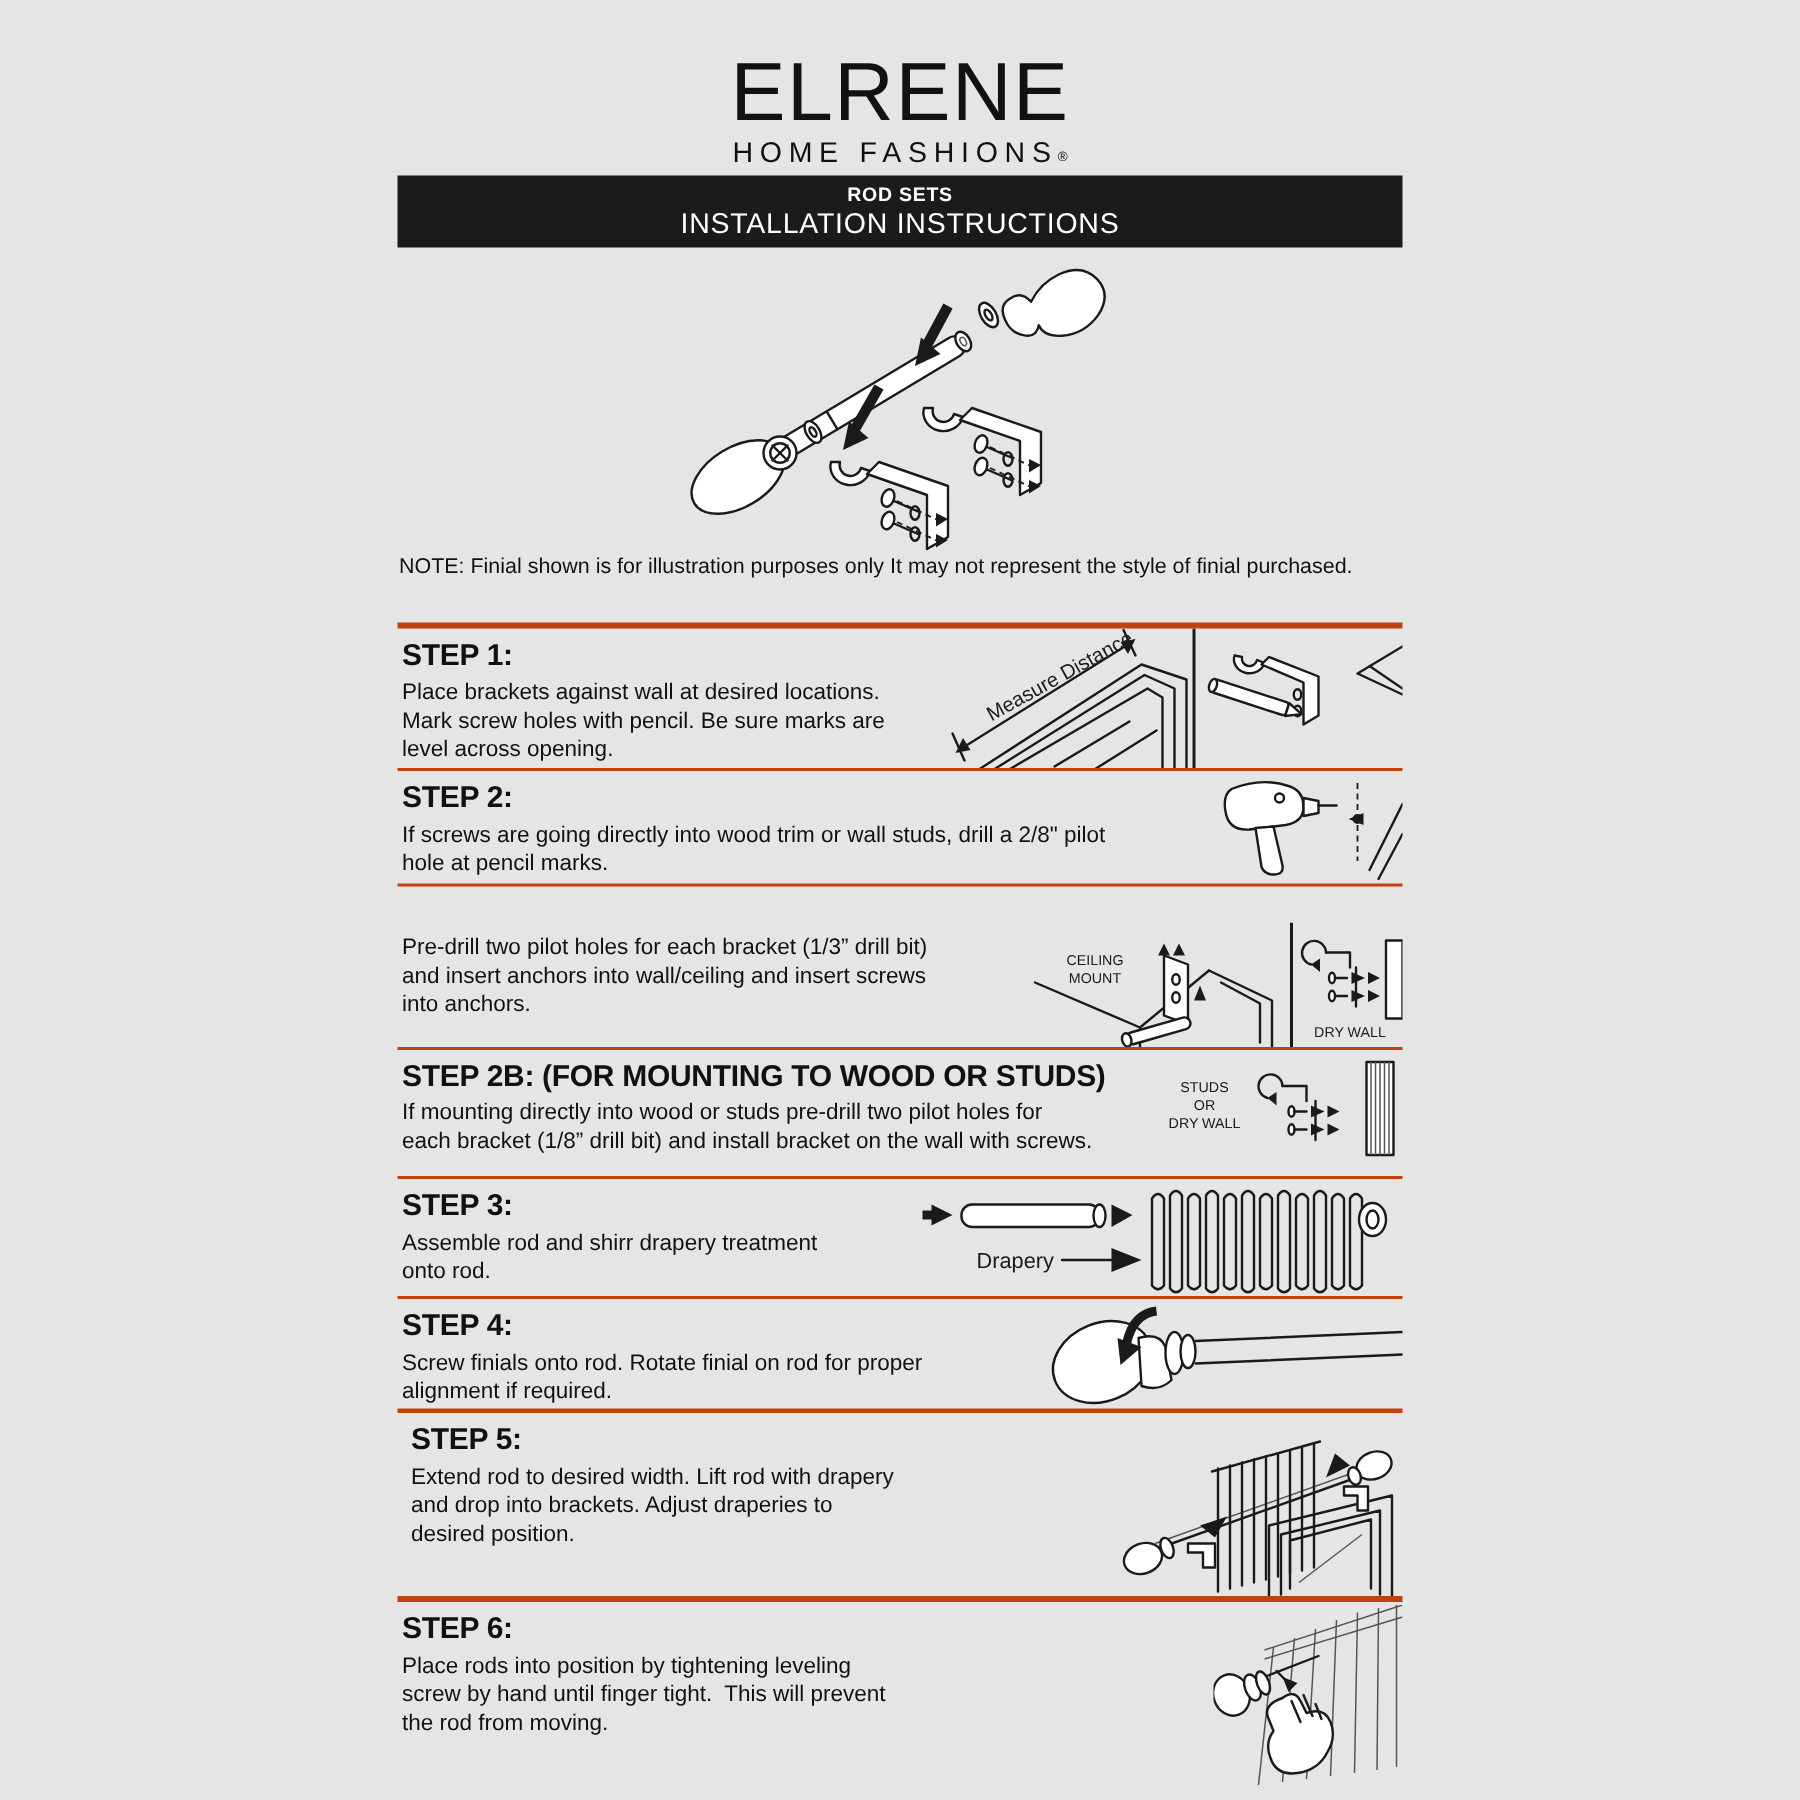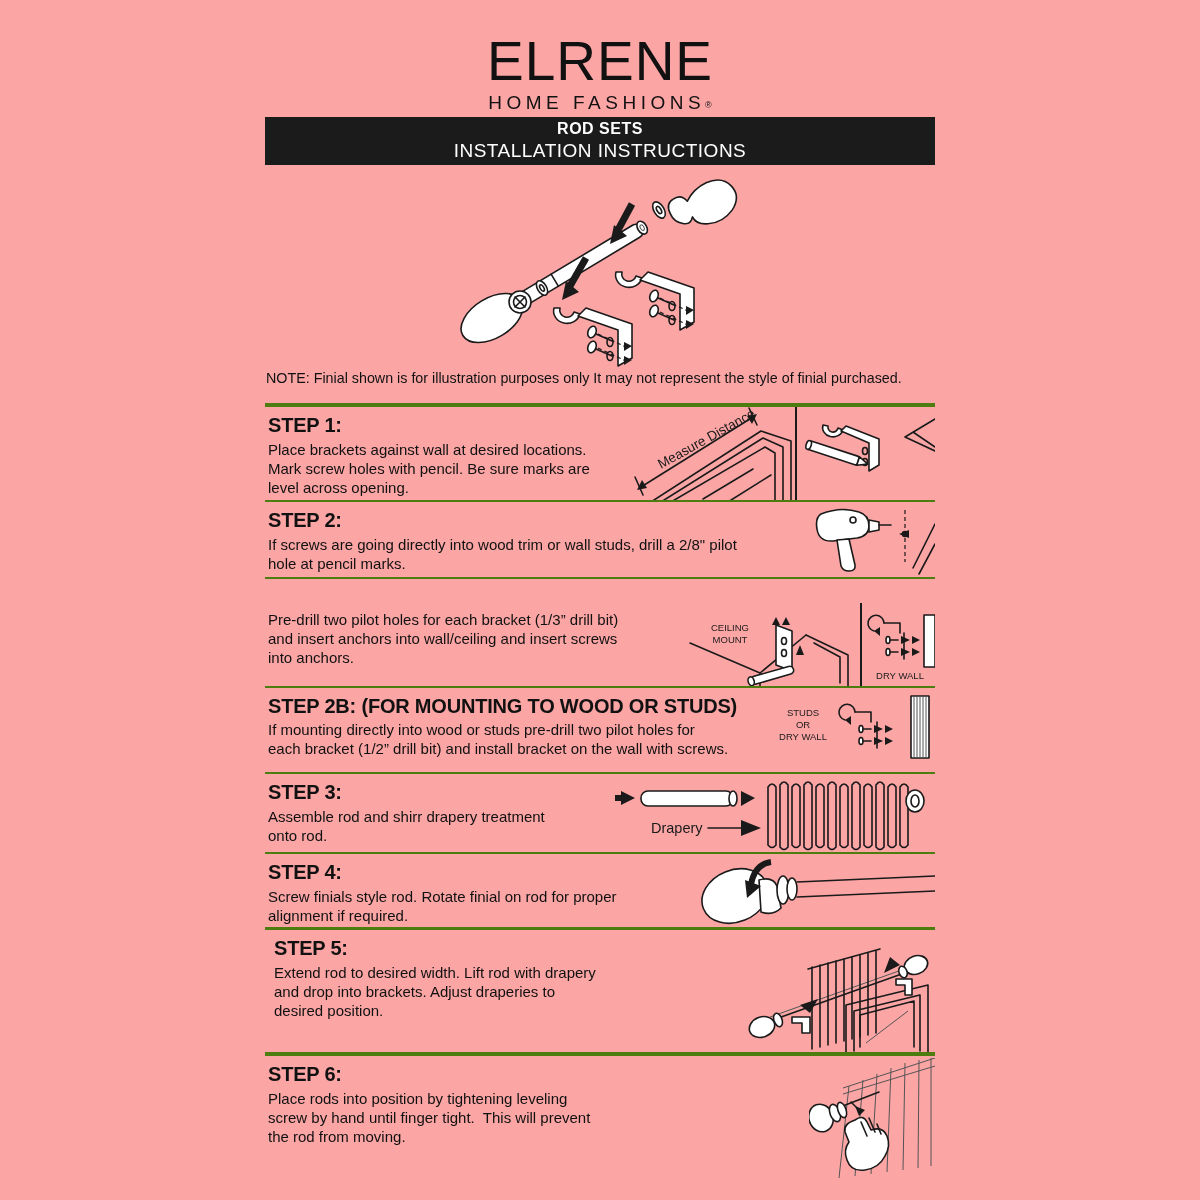--- a/index.html
+++ b/index.html
@@ -1,38 +1,38 @@
 <!DOCTYPE html>
 <html><head>
 <meta charset="utf-8">
 <style>
   html,body{margin:0;padding:0;background:#fff;}
-  .page{position:relative;width:1200px;height:1200px;background:#fca5a5;
+  .page{position:relative;width:1200px;height:1200px;background:#e5e5e5;
         font-family:"Liberation Sans",sans-serif;color:#111;overflow:hidden;}
 
   
   .logo{position:absolute;top:34px;left:0;width:1200px;text-align:center;line-height:1;}
   .logo-main{font-size:55px;font-weight:400;letter-spacing:1px;color:#111;}
   .logo-sub{font-size:19px;font-weight:400;letter-spacing:4.5px;margin-top:4px;color:#111;}
   .reg{font-size:9px;letter-spacing:0;vertical-align:1px;}
 
   
   .banner{position:absolute;left:265px;top:117px;width:670px;height:48px;background:#1b1b1b;
           color:#fff;text-align:center;display:flex;flex-direction:column;justify-content:center;gap:2px;}
-  .banner-line1{font-size:16px;font-weight:700;letter-spacing:.5px;}
+  .banner-line1{font-size:13px;font-weight:700;letter-spacing:.5px;}
   .banner-line2{font-size:19px;font-weight:400;letter-spacing:.5px;}
 
   
   .hero{position:absolute;left:420px;top:166px;width:430px;height:214px;}
 
   
   .note{position:absolute;left:266px;top:370px;width:670px;font-size:14.3px;line-height:17px;white-space:pre-wrap;}
 
   
-  .step{position:absolute;left:265px;width:670px;border-top:2px solid #4d7c0f;box-sizing:border-box;}
+  .step{position:absolute;left:265px;width:670px;border-top:2px solid #c2410c;box-sizing:border-box;margin-top:12px;}
   .s1{top:403px;height:97px;border-top-width:4px;}
   .s2{top:500px;height:77px;}
   .s2a{top:577px;height:109px;}
   .s2b{top:686px;height:86px;}
   .s3{top:772px;height:80px;}
   .s4{top:852px;height:75px;}
   .s5{top:927px;height:125px;border-top-width:3px;}
   .s6{top:1052px;height:146px;border-top-width:4px;}
 
   .step-h{margin:0;position:absolute;left:3px;top:7px;font-size:20px;font-weight:700;letter-spacing:-.2px;white-space:nowrap;}
@@ -275,21 +275,21 @@
           <rect class="lnw" x="236" y="12" width="11" height="52"></rect>
         </g>
         <text class="svgtxt" x="212" y="76" font-size="9.5" text-anchor="middle">DRY WALL</text>
       </svg>
     </div>
   </section>
 
   <section class="step s2b">
     <h2 class="step-h">STEP 2B: (FOR MOUNTING TO WOOD OR STUDS)</h2>
     <p class="step-b" style="top:32px">If mounting directly into wood or studs pre-drill two pilot holes for
-each bracket (1/2” drill bit) and install bracket on the wall with screws.</p>
+each bracket (1/8” drill bit) and install bracket on the wall with screws.</p>
     <div class="illus i2b">
       <svg viewBox="0 0 172 72" width="172" height="72">
         <text class="svgtxt" x="40" y="22" font-size="9.5" text-anchor="middle">STUDS</text>
         <text class="svgtxt" x="40" y="34" font-size="9.5" text-anchor="middle">OR</text>
         <text class="svgtxt" x="40" y="46" font-size="9.5" text-anchor="middle">DRY WALL</text>
         <g>
           <path class="ln" d="M92,18 a8,8 0 1 0 -10,8" stroke-width="2.6"></path>
           <polygon class="blk" points="82,26 88,22 88,31"></polygon>
           <path class="ln" d="M92,18 L108,18 L108,28" stroke-width="2.6"></path>
           <g class="ln">
@@ -349,21 +349,21 @@
         <g>
           <line class="ln" x1="95" y1="51" x2="130" y2="51" stroke-width="2"></line>
           <polygon class="blk" points="148,51 128,43 128,59"></polygon>
         </g>
       </svg>
     </div>
   </section>
 
   <section class="step s4">
     <h2 class="step-h">STEP 4:</h2>
-    <p class="step-b">Screw finials style rod. Rotate finial on rod for proper
+    <p class="step-b">Screw finials onto rod. Rotate finial on rod for proper
 alignment if required.</p>
     <div class="illus i4">
       <svg viewBox="0 0 242 71" width="242" height="71">
         <g>
           <ellipse class="lnw" cx="42" cy="40" rx="34" ry="26" transform="rotate(-22 42 40)"></ellipse>
           <path class="lnw" d="M66,24 q14,-4 18,6 l4,22 q-8,8 -20,4 z"></path>
           <ellipse class="lnw" cx="90" cy="34" rx="6" ry="14"></ellipse>
           <ellipse class="lnw" cx="99" cy="33" rx="5" ry="11"></ellipse>
           <line class="ln" x1="104" y1="26" x2="242" y2="20"></line>
           <line class="ln" x1="104" y1="41" x2="242" y2="35"></line>

